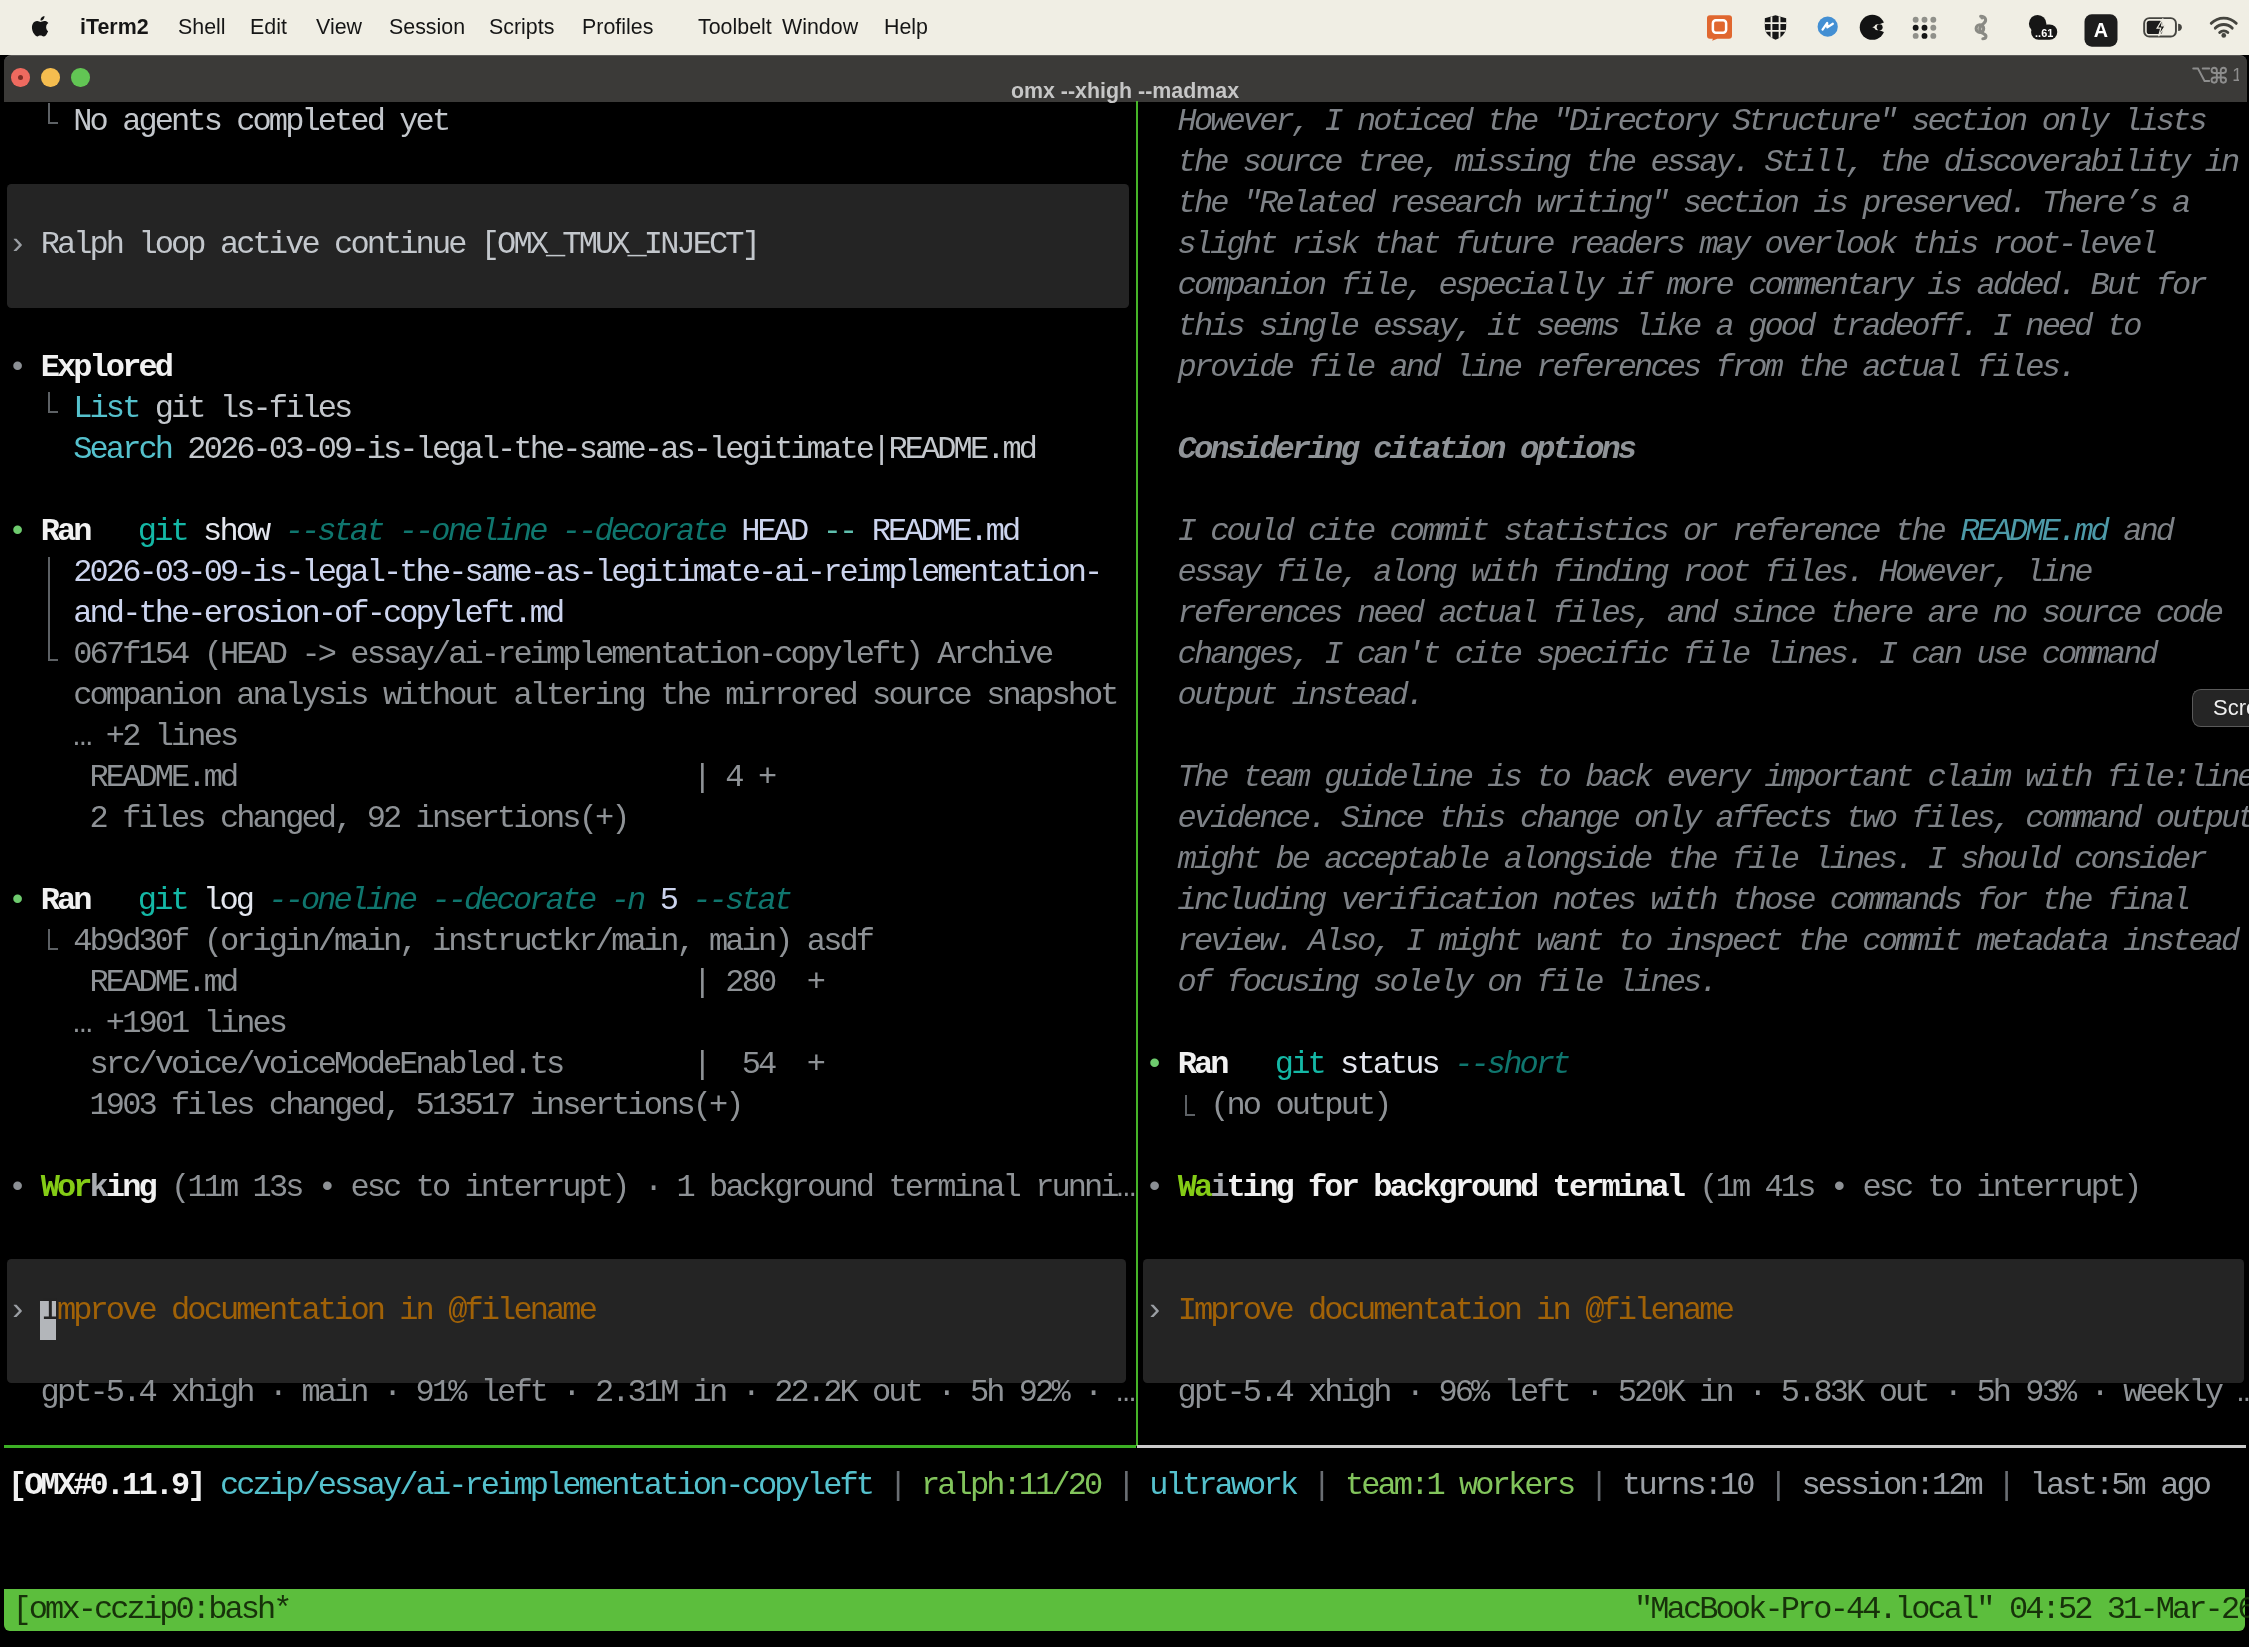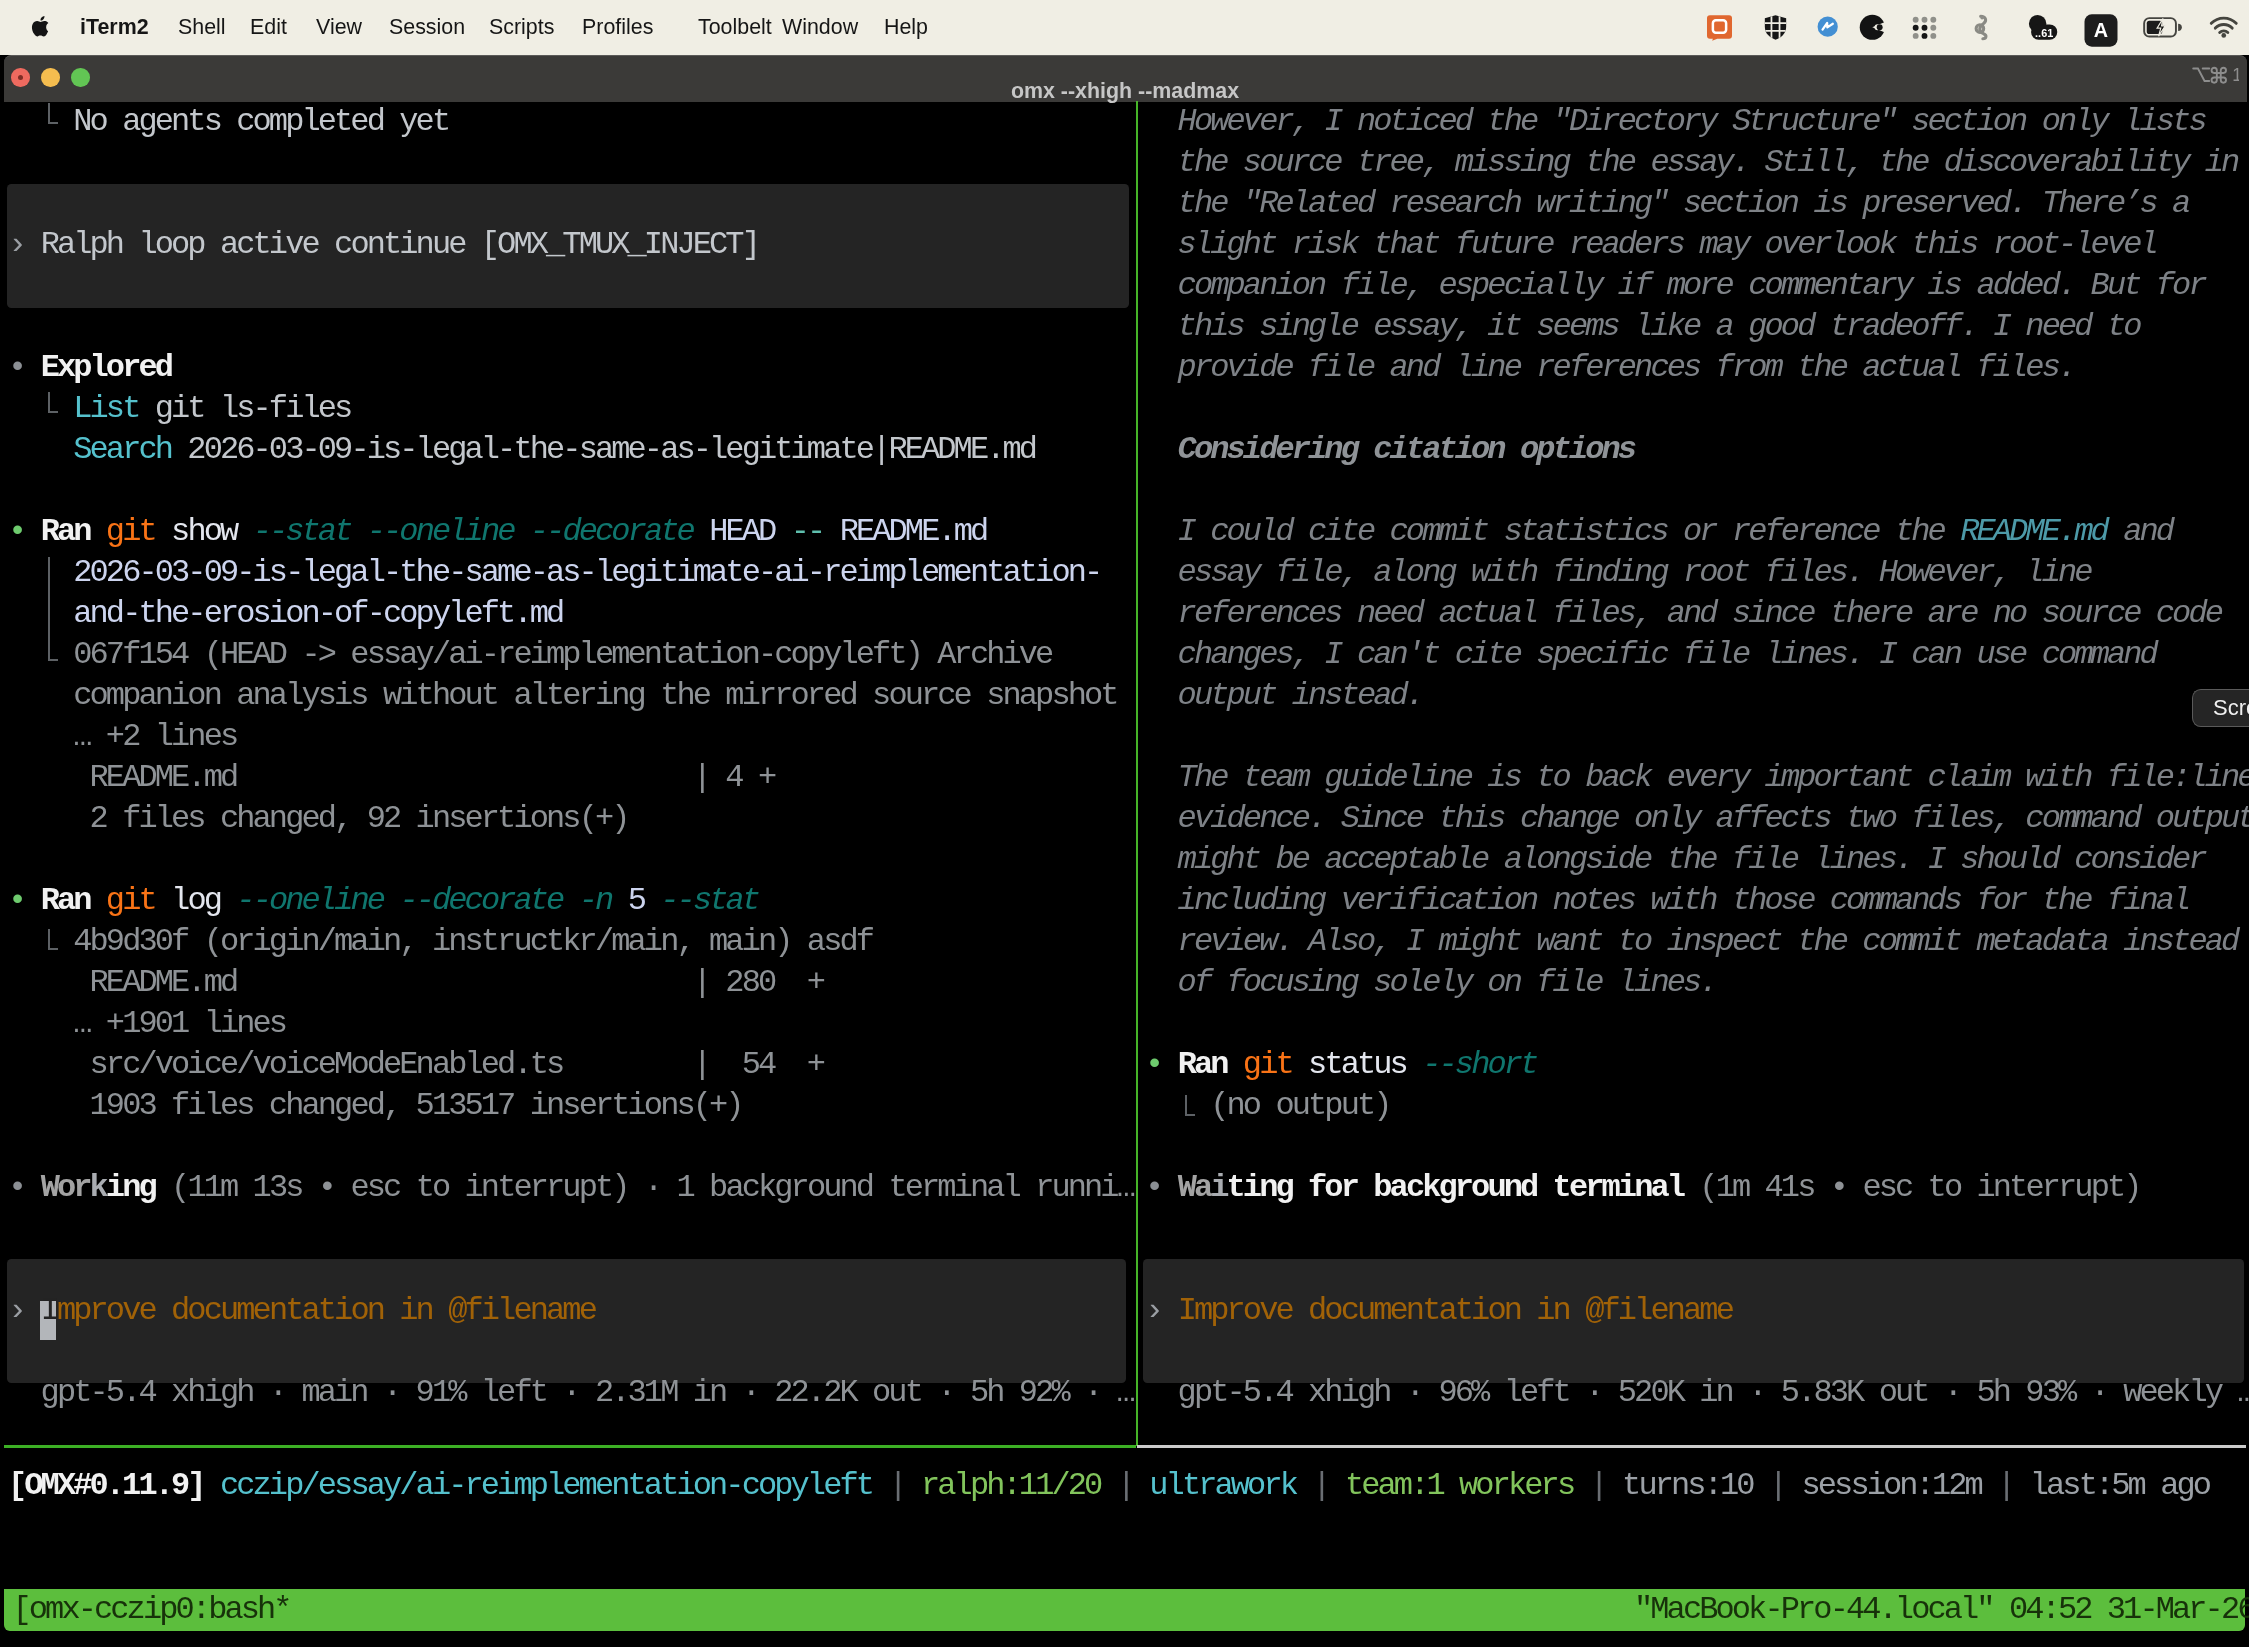--- a/index.html
+++ b/index.html
@@ -1,25 +1,25 @@
 <!DOCTYPE html>
 <html style="font-size:11.8px"><head><meta charset="utf-8"><style>
 * { margin:0; padding:0; box-sizing:border-box; }
 html,body { width:2250px; height:1648px; background:#000; overflow:hidden; }
 body { position:relative; font-family:"Liberation Sans", sans-serif; }
 pre { position:absolute; margin:0; font:32px/41px "Liberation Mono", monospace;
       letter-spacing:-2.9px; white-space:pre; font-variant-ligatures:none; color:#c3c7cc; }
 .b { font-weight:bold; } .i { font-style:italic; }
 .t { color:#c3c7cc; } .w { color:#f1f1f1; } .g { color:#8e9296; } .g2 { color:#9ba0a6; }
 .gi { color:#7e8287; } .gih { color:#8f9397; }
-.pl { color:#ccd4ee;text-align:right; } .sub { color:#e3e6ee; } .bl { color:#f97316; } .pk { color:#0f766e;font-style:italic; }
+.pl { color:#ccd4ee;text-align:right; } .sub { color:#e3e6ee; } .bl { color:#14b8a6;margin-left:32px; } .pk { color:#0f766e;font-style:italic; }
 .tl { color:#5fbfae; } .cy { color:#55c1cd; } .cyd { color:#4d9aa8; }
 .grn { color:#6ecb6e; } .gb { color:#8b8f94; } .pr { color:#9a9ea3; } .ph { color:#a16207; }
 .pipe { color:#6a6e73; } .lg { color:#82c45c; }
-.sh1 { color:#a3a3a3; } .sh2 { color:#a9acb1; } .cur { color:#232323; }
+.sh1 { color:#84cc16; } .sh2 { color:#a9acb1; } .cur { color:#232323; }
 .lcn { position:absolute; width:10.3px; border-left:2.2px solid #5d6165; border-bottom:2.2px solid #5d6165; }
 .box { position:absolute; background:#242424; border-radius:4.4px; }
 .mi { position:absolute; top:0; line-height:55px; font-size:21.4px; color:#161616; }
 .mb { font-weight:bold; }
 .ic { position:absolute; }
 </style></head><body>
 
 <div style="position:absolute;left:0;top:0;width:2250px;height:55px;background:#f0eee4"></div>
 <svg class="ic" style="left:31px;top:14.8px" width="19" height="23" viewBox="0 0 24 29">
 <path fill="#141414" d="M19.1,15.3c0-3.4,2.8-5,2.9-5.1c-1.6-2.3-4-2.6-4.9-2.6c-2.1-0.2-4,1.2-5.1,1.2 c-1,0-2.6-1.2-4.3-1.1C5.5,7.8,3.4,9,2.3,10.9c-2.3,3.9-0.6,9.7,1.6,12.9c1.1,1.6,2.3,3.3,4,3.2c1.6-0.1,2.2-1,4.1-1 c1.9,0,2.4,1,4.1,1c1.7,0,2.8-1.6,3.8-3.1c1.2-1.8,1.7-3.5,1.7-3.6C21.6,20.2,19.1,19,19.1,15.3z M15.7,5.2c0.9-1.1,1.5-2.5,1.3-4 c-1.3,0.1-2.8,0.9-3.7,1.9c-0.8,0.9-1.5,2.4-1.3,3.8C13.4,7.1,14.8,6.3,15.7,5.2z"></path>

